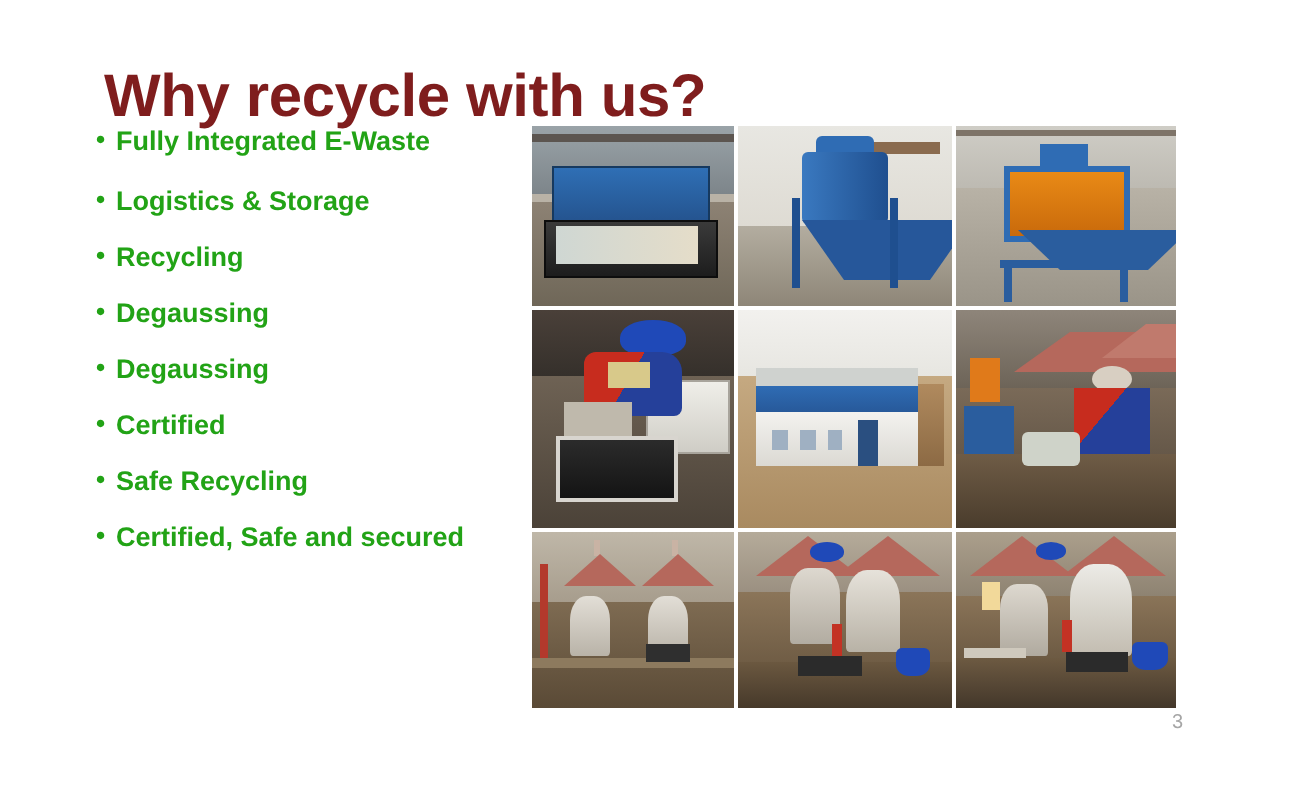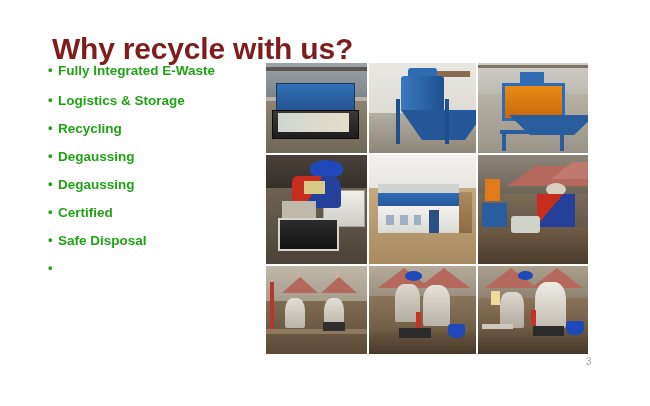--- a/index.html
+++ b/index.html
@@ -457,26 +457,27 @@
       <span class="bullet-text">Degaussing</span>
     </div>
 
     <div class="bullet-item">
       <span class="bullet-mark">•</span>
       <span class="bullet-text">Certified</span>
     </div>
 
     <div class="bullet-item">
       <span class="bullet-mark">•</span>
-      <span class="bullet-text">Safe Disposal</span>
+      <span class="bullet-text">Safe Recycling</span>
     </div>
 
     <div class="bullet-item">
       <span class="bullet-mark">•</span>
       <span class="bullet-text">
+        <span>Certified, Safe and secured</span>
       </span>
     </div>
 
   </div>
 
   <div class="photo-grid">
 
     <div class="photo p11">
       <div class="sky"></div>
       <div class="floor"></div>

